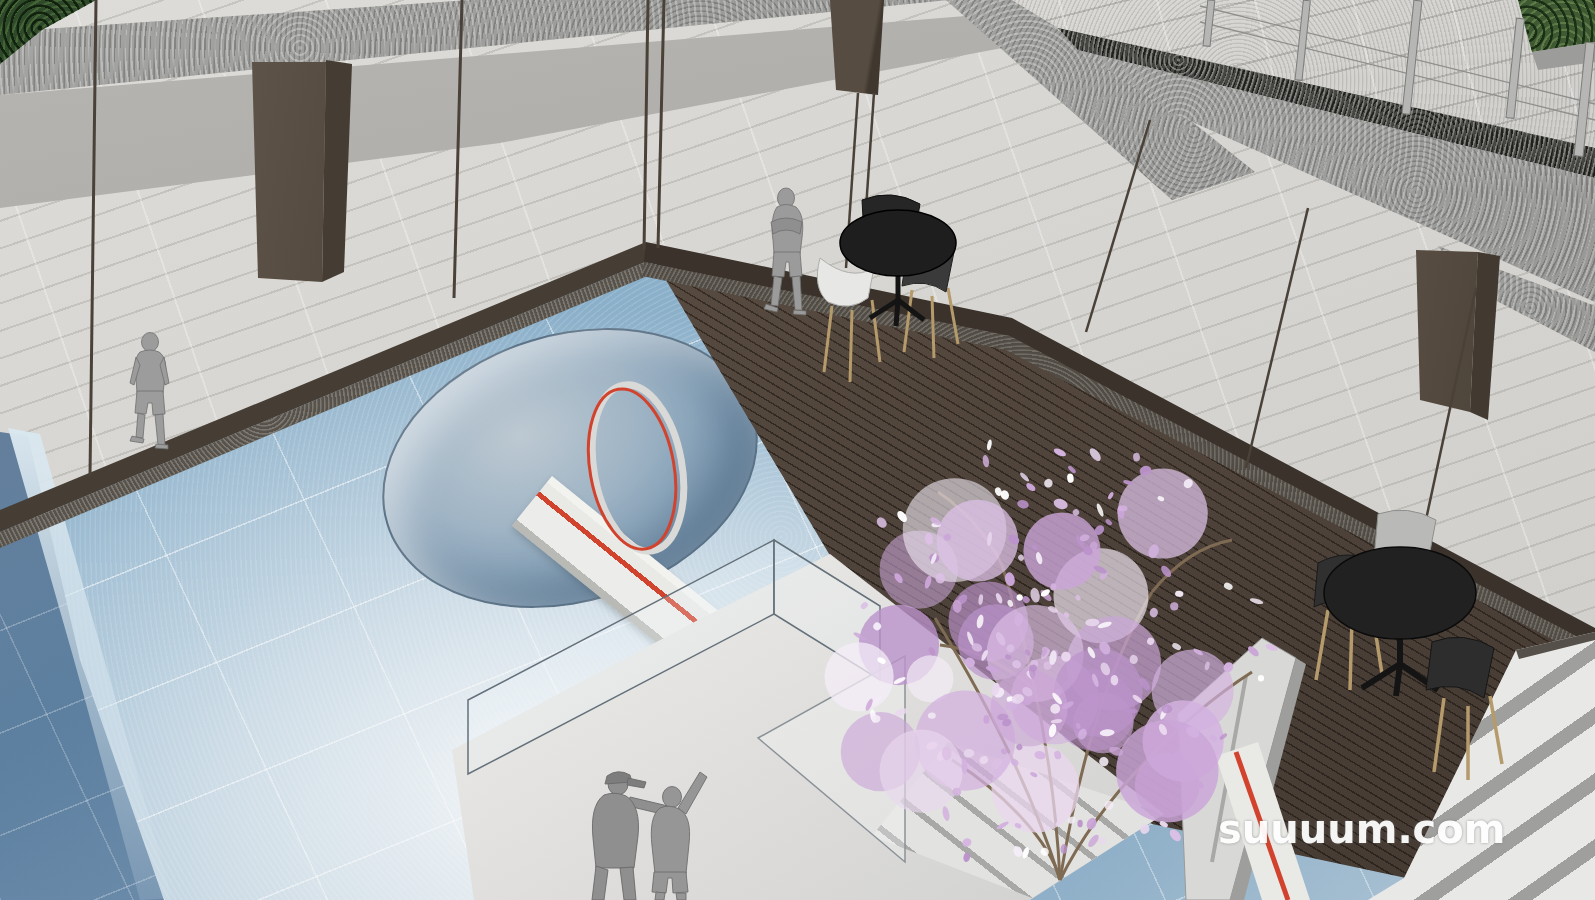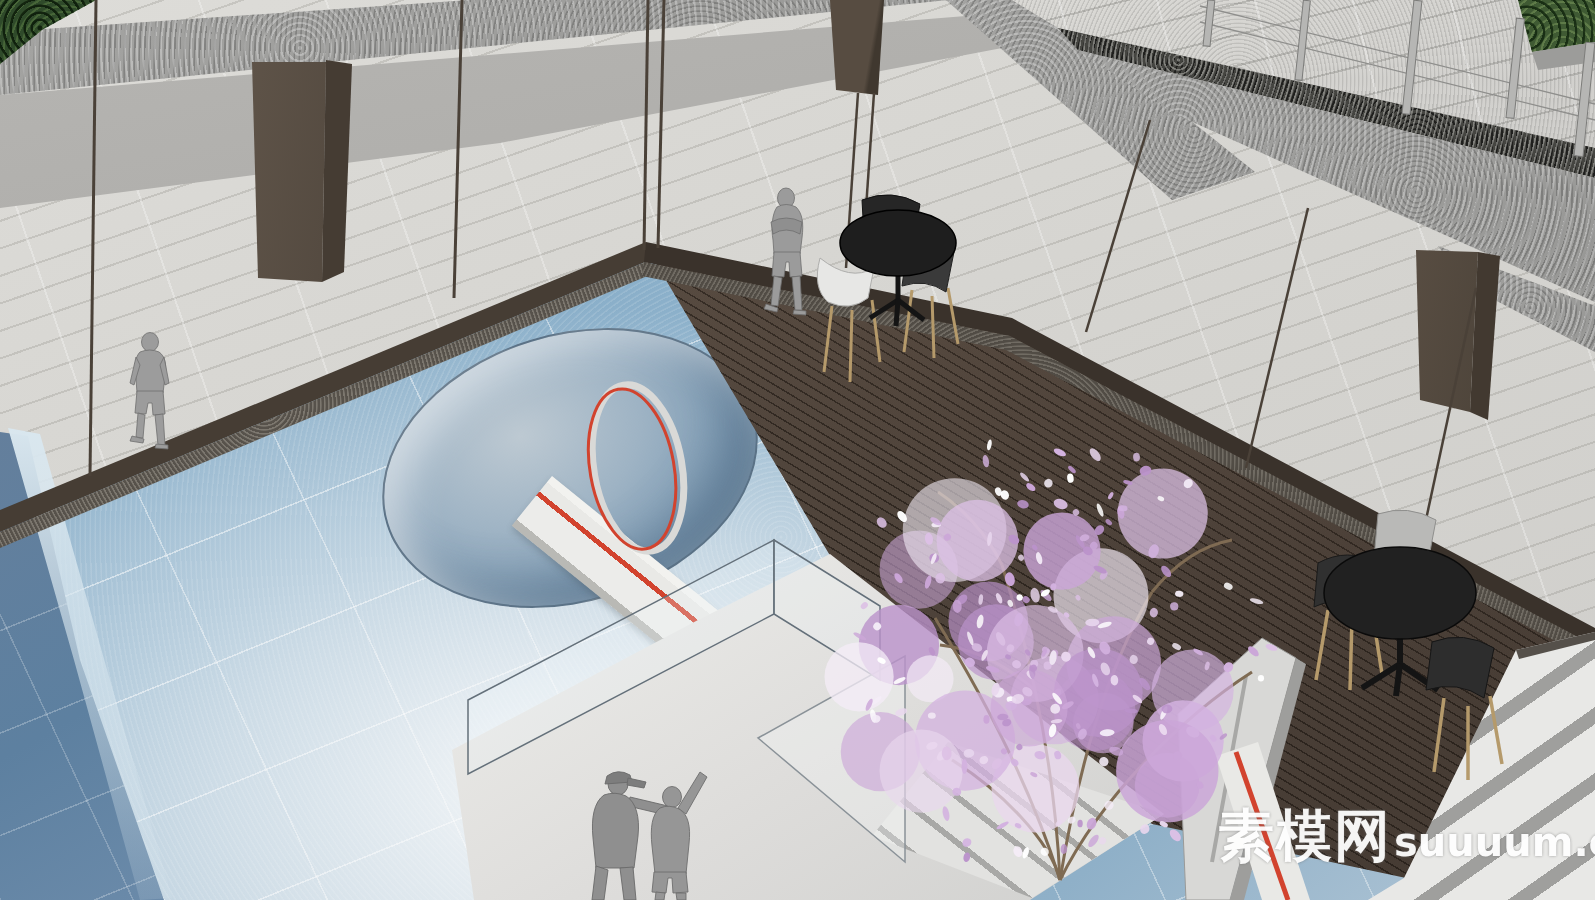--- a/index.html
+++ b/index.html
@@ -521,16 +521,15 @@
         <ellipse cx="1055.8816657339235" cy="700.9660523529275" rx="5.5821699989028275" ry="4.253572834422812" fill="#dcc0e5" opacity="0.9465600857045502" transform="rotate(38 1055 655)"></ellipse>
         <ellipse cx="1085.0356461476758" cy="718.6760131371803" rx="5.882073324057274" ry="2.238133041653782" fill="#f4ecf7" opacity="0.832738537946716" transform="rotate(115 1055 655)"></ellipse>
         <ellipse cx="935.3106505244343" cy="711.9227030521866" rx="5.374121911707334" ry="4.1466955887153745" fill="#bb93cb" opacity="0.905215663369745" transform="rotate(135 1055 655)"></ellipse>
         <ellipse cx="1033.8359905398797" cy="614.6442460281949" rx="5.281048051896505" ry="2.767198841786012" fill="#e9d7ee" opacity="0.8200339537113905" transform="rotate(25 1055 655)"></ellipse>
         <ellipse cx="1271.8888089617776" cy="695.463344794763" rx="4.868145726271905" ry="3.278928800020367" fill="#bb93cb" opacity="0.9801875601988286" transform="rotate(103 1055 655)"></ellipse>
         <ellipse cx="861.3118557649975" cy="759.4802291734841" rx="5.49258405121509" ry="2.1800700596068054" fill="#ffffff" opacity="0.9469744795002044" transform="rotate(101 1055 655)"></ellipse>
       </g>
   </svg>
 
   <div class="abs watermark">
-    <span class="wm-cjk">素模网</span>
     <span class="wm-latin">suuuum.com</span>
   </div>
 </div>
 
 </body></html>

